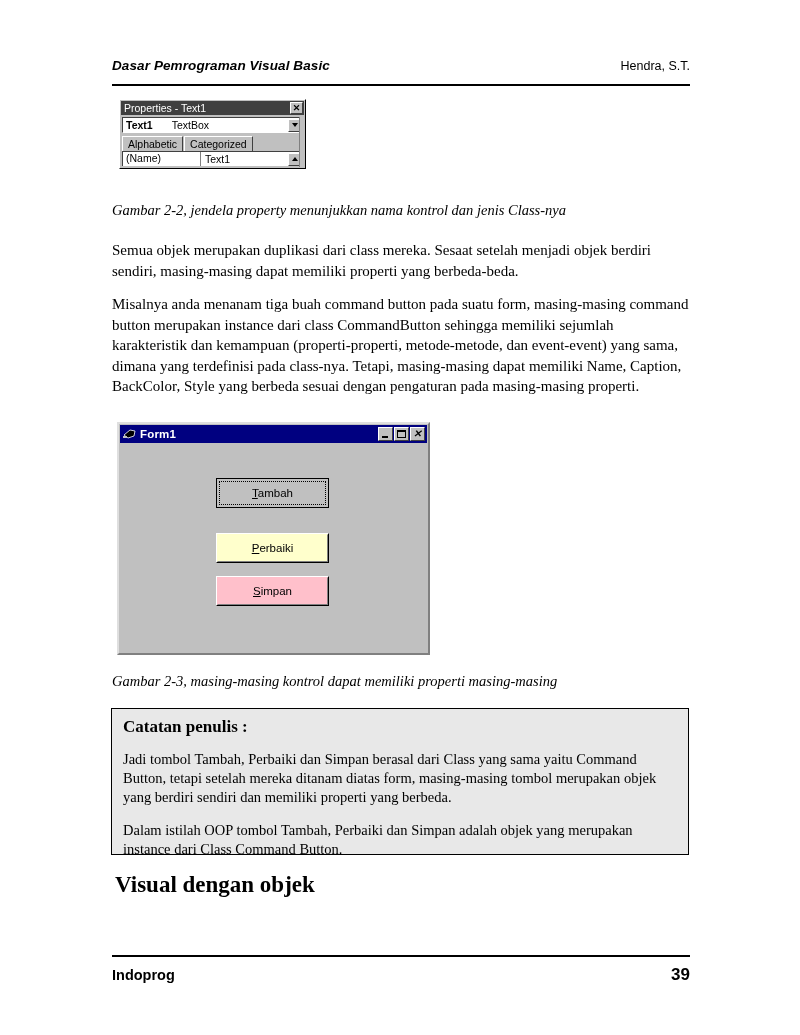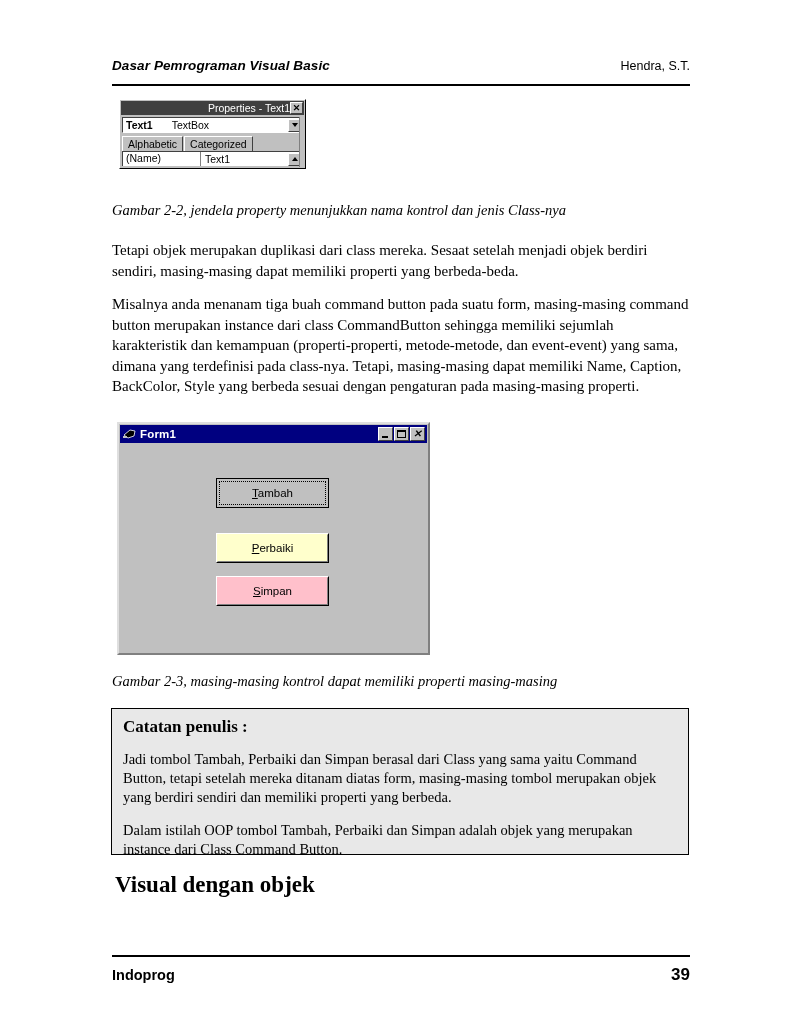--- a/index.html
+++ b/index.html
@@ -66,21 +66,21 @@
     padding: 1px;
     font-family: "Liberation Sans", sans-serif;
     font-size: 10.5px;
   }
   .props-titlebar {
     height: 14px;
     background: #3f3f3f;
     color: #ffffff;
     display: flex;
     align-items: center;
-    justify-content: flex-end;
+    justify-content: space-between;
     padding: 0 1px 0 3px;
     box-sizing: border-box;
     font-size: 10.5px;
   }
   .props-title-text {
     white-space: nowrap;
     overflow: hidden;
   }
   .props-close {
     width: 13px;
@@ -454,21 +454,21 @@
           <i class="arrow-up"></i>
         </span>
     </div>
     <div class="props-side-scroll"></div>
   </div>
 
   <div class="figcaption" style="top:202px;">
     <b>Gambar 2-2</b><span>, jendela property menunjukkan nama kontrol dan jenis Class-nya</span>
   </div>
 
-  <div class="para" style="top:240px;">Tetapi objek merupakan duplikasi dari class mereka. Sesaat setelah menjadi objek berdiri sendiri, masing-masing dapat memiliki properti yang berbeda-beda.</div>
+  <div class="para" style="top:240px;">Semua objek merupakan duplikasi dari class mereka. Sesaat setelah menjadi objek berdiri sendiri, masing-masing dapat memiliki properti yang berbeda-beda.</div>
 
   <div class="para" style="top:294px;">Misalnya anda menanam tiga buah command button pada suatu form, masing-masing command button merupakan instance dari class CommandButton sehingga  memiliki sejumlah karakteristik dan kemampuan (properti-properti, metode-metode, dan event-event) yang sama, dimana yang terdefinisi pada class-nya. Tetapi, masing-masing dapat memiliki Name, Caption, BackColor, Style yang berbeda sesuai dengan pengaturan pada masing-masing properti.</div>
 
   <div class="form-window">
     <div class="form-titlebar">
       <svg class="form-icon" viewBox="0 0 13 12">
         <path d="M1 7 L7 2 L12 3 L11 8 L5 10 Z" fill="#000000" stroke="#ffffff" stroke-width="0.8"></path>
         <rect x="0" y="8" width="4" height="2" fill="#c0c0c0"></rect>
       </svg>
       <span class="form-title-text">Form1</span>

